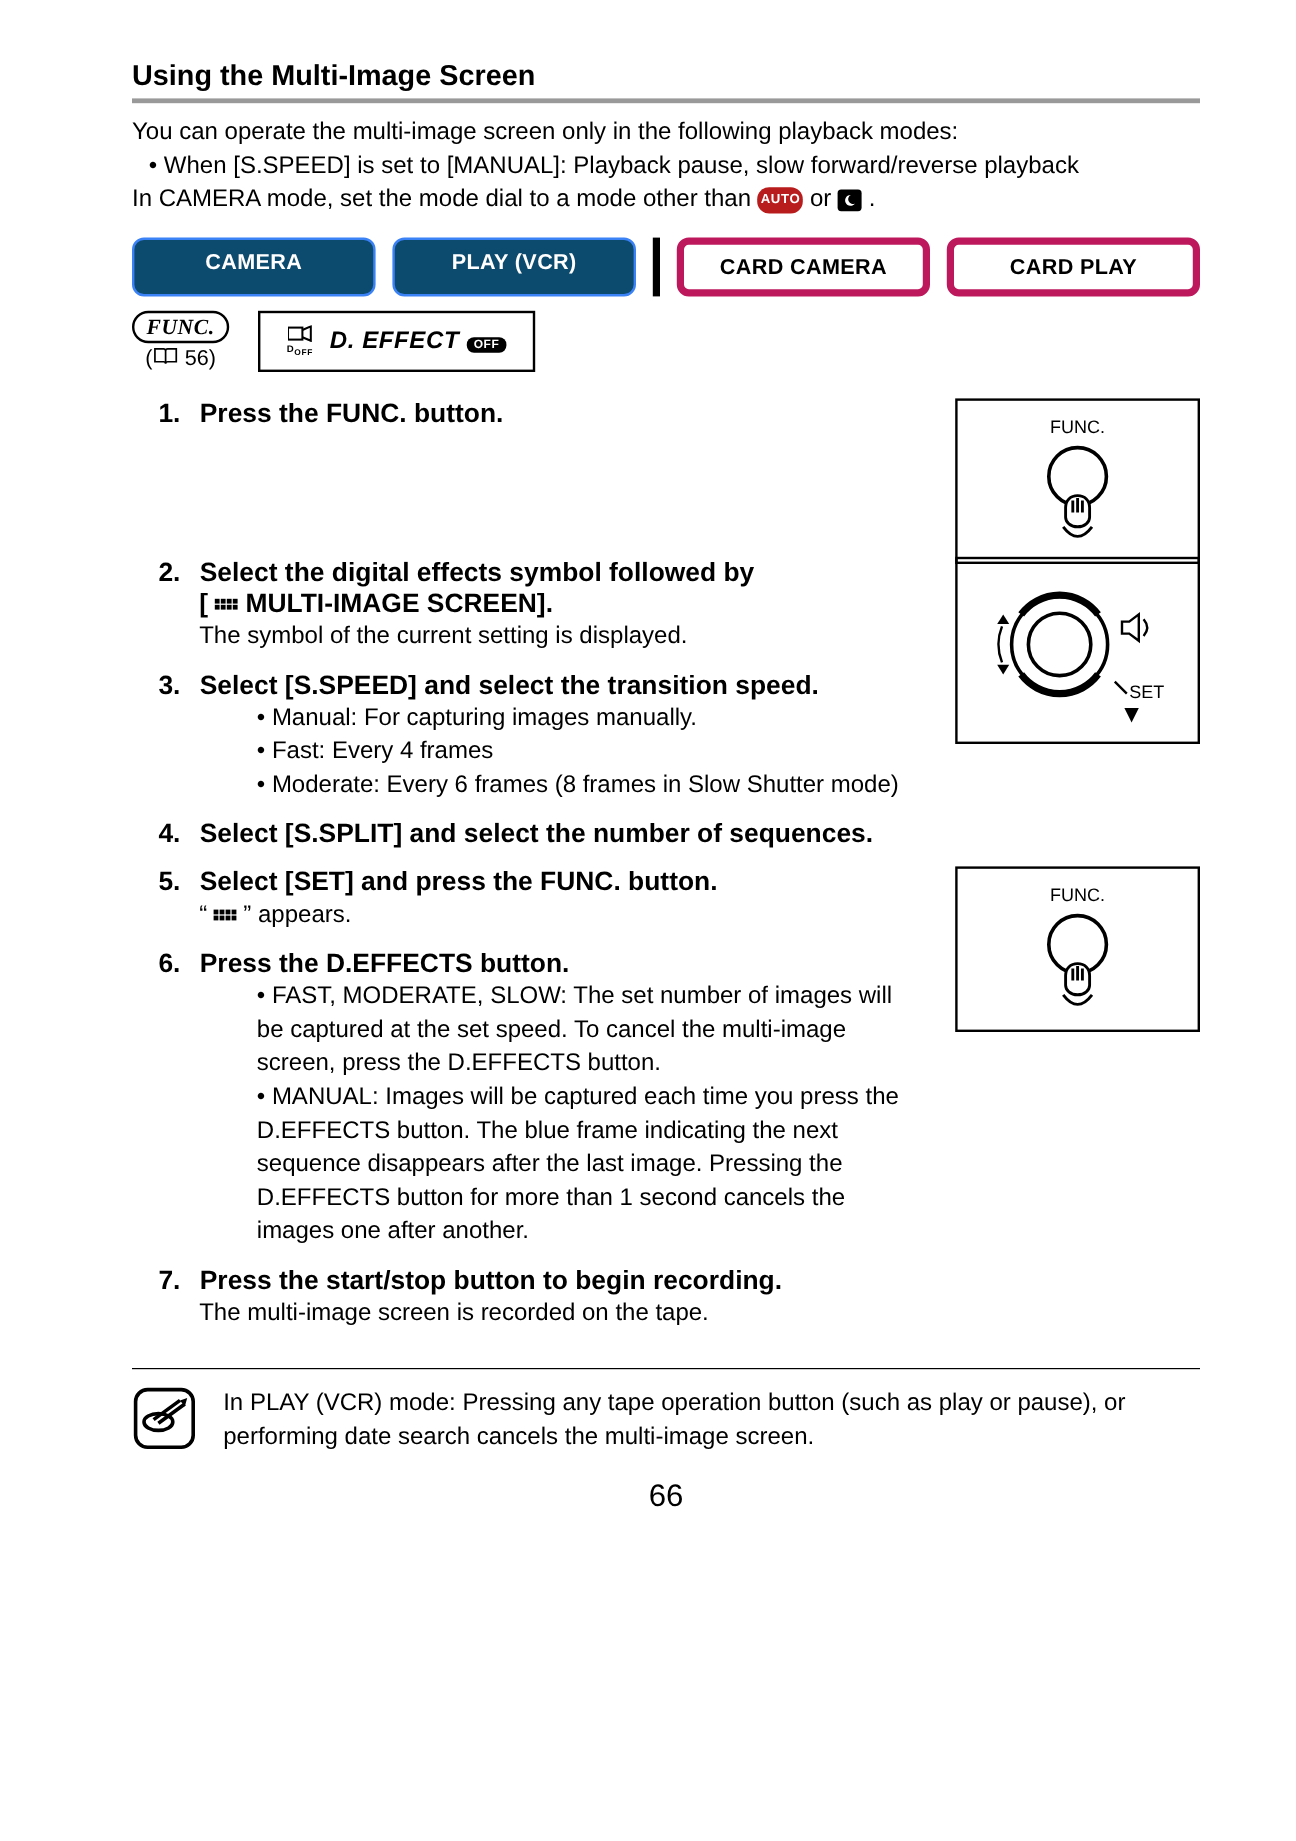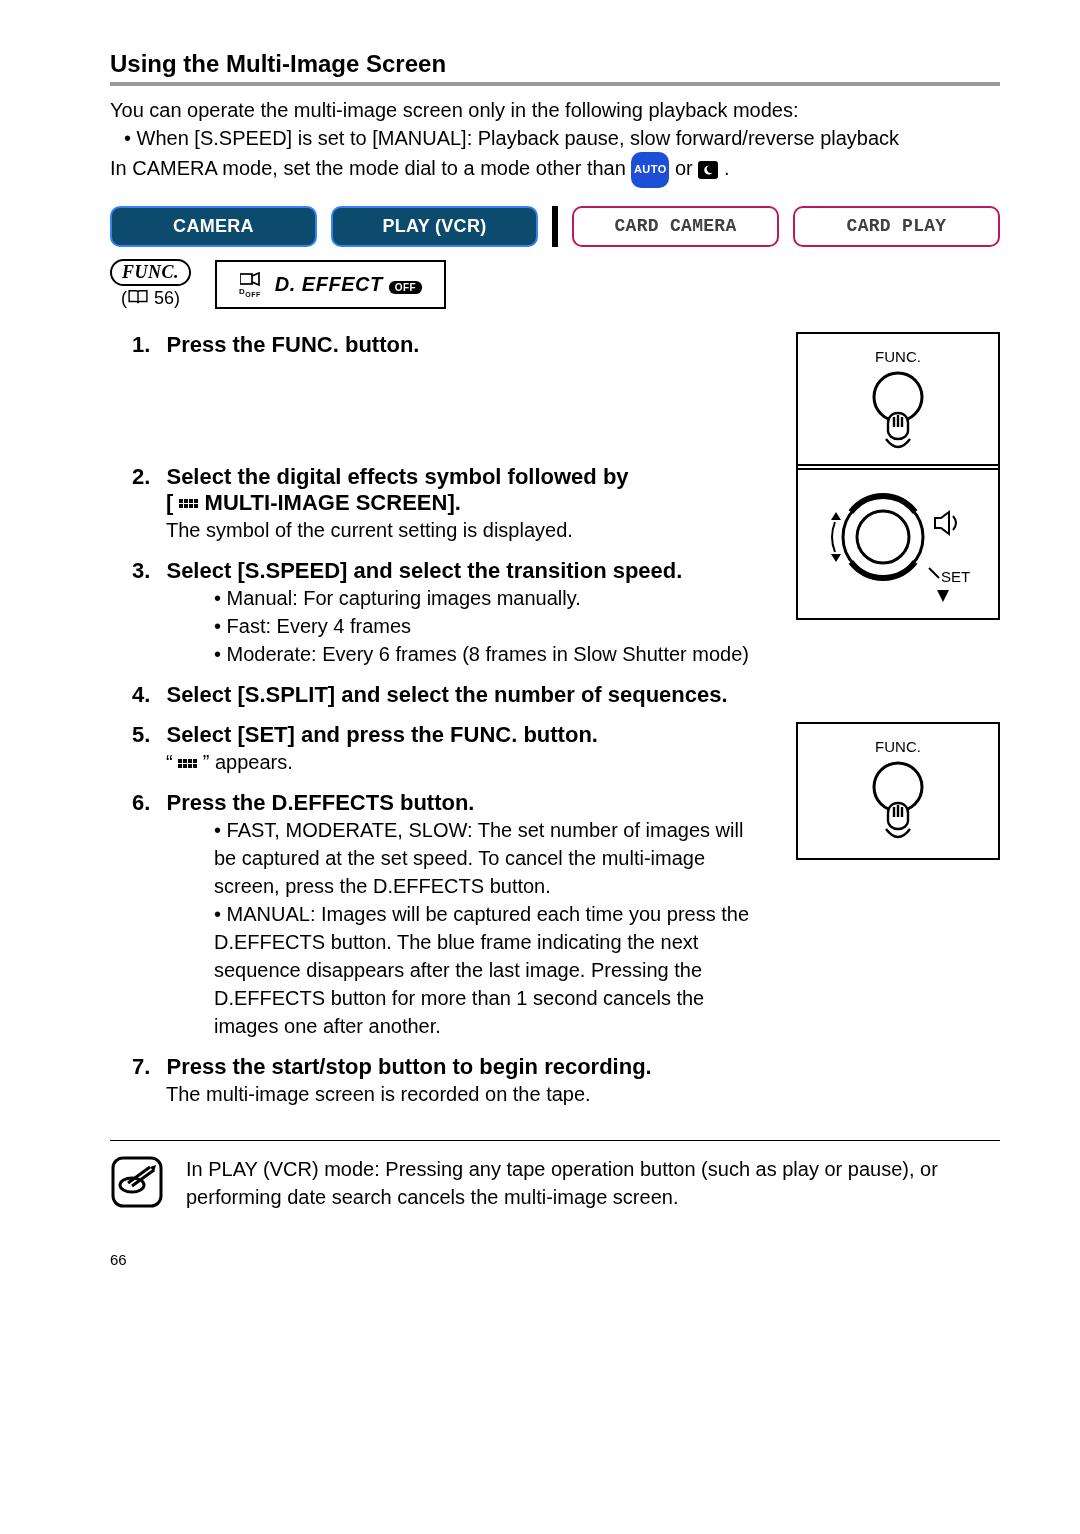--- a/index.html
+++ b/index.html
@@ -25,27 +25,27 @@
     font-size: 20px;
     line-height: 1.4;
   }
   .intro .bullet {
     padding-left: 14px;
   }
   .pill-auto {
     display: inline-flex;
     align-items: center;
     justify-content: center;
-    background: #1d4ed8;
+    background: #b91c1c;
     color: #fff;
     font-size: 11px;
     font-weight: bold;
     border-radius: 10px;
     width: 38px;
-    height: 36px;
+    height: 22px;
     letter-spacing: 0.5px;
     vertical-align: middle;
   }
   .night-icon {
     display: inline-flex;
     width: 20px;
     height: 18px;
     background: #000;
     border-radius: 3px;
     align-items: center;
@@ -68,23 +68,22 @@
     border-radius: 10px;
     letter-spacing: 0.3px;
   }
   .mode.active {
     background: #0c4a6e;
     color: #fff;
     border: 2px solid #3b82f6;
   }
   .mode.inactive {
     background: #fff;
-    color: #404040;
-    border: 2px solid #be185d;
-    font-family: Liberation Mono, monospace;
+    color: #000000;
+    border: 6px solid #be185d;
   }
   .mode-sep {
     width: 6px;
     background: #000;
   }
   .func-row {
     display: flex;
     gap: 24px;
     align-items: center;
     margin-bottom: 22px;
@@ -218,22 +217,23 @@
   .note-icon {
     width: 54px;
     height: 54px;
     flex: 0 0 54px;
   }
   .note-text {
     font-size: 20px;
     line-height: 1.4;
   }
   .page-num {
-    font-size: 15px;
-    margin-top: 40px;
+    font-size: 26px;
+    margin-top: 20px;
+    text-align: center;
   }
   .book-icon {
     display: inline-block;
     vertical-align: middle;
   }
 </style>
 </head>
 <body>
 
 <div class="page">

